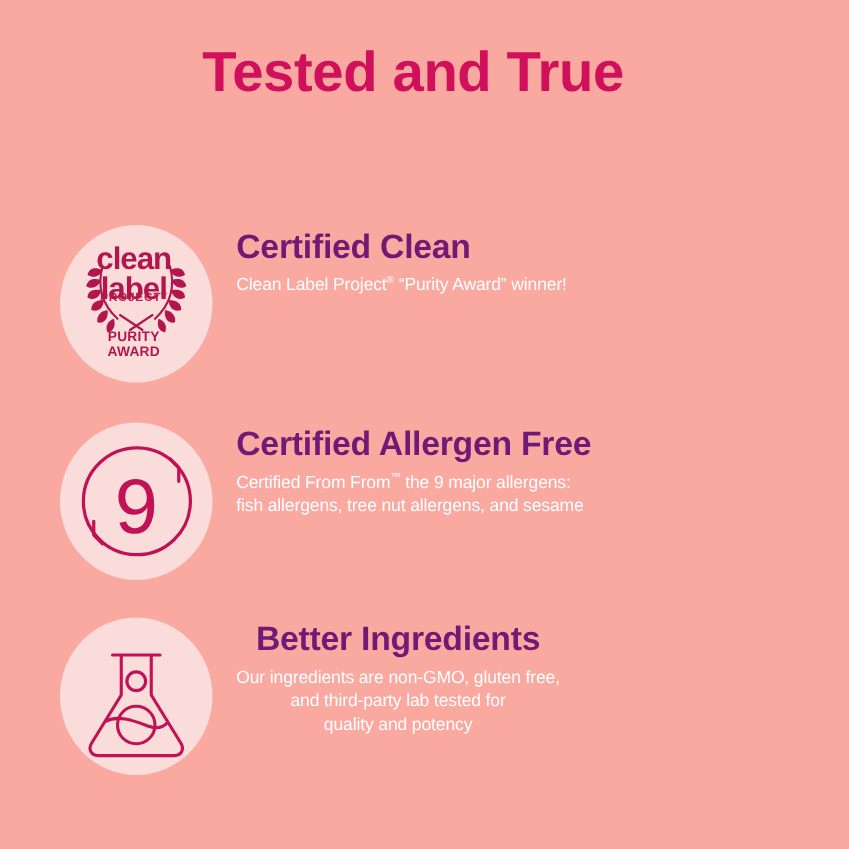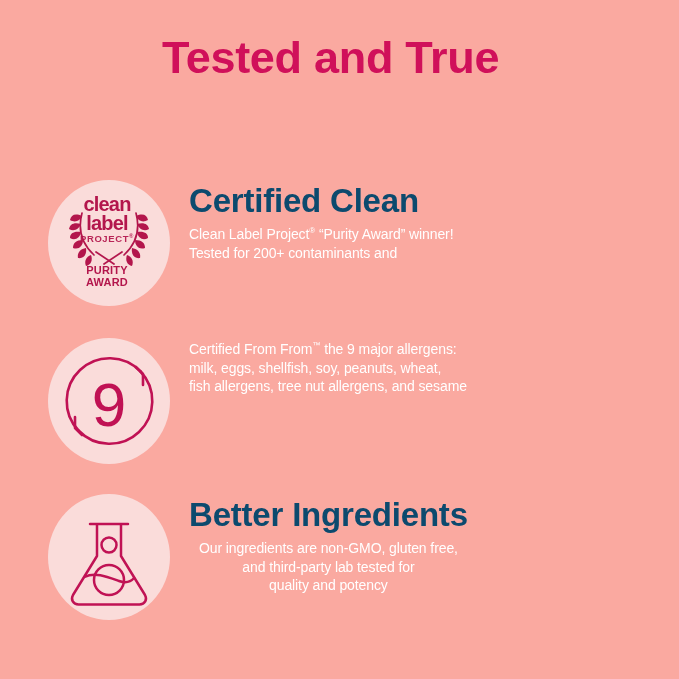--- a/index.html
+++ b/index.html
@@ -72,22 +72,22 @@
     top: 2px;
     width: 122px;
     height: 126px;
   }
 
   .text-slot {
     padding-left: 17px;
     padding-top: 4px;
   }
   .feat-title {
-    color: #0c4a6e;
-    font-size: 33px;
+    color: #701a75;
+    font-size: 27px;
     font-weight: bold;
     line-height: 1.16;
     letter-spacing: -0.2px;
     margin: 0 0 5px 0;
     white-space: nowrap;
   }
   .feat-body {
     color: #ffffff;
     font-size: 14px;
     line-height: 1.33;
@@ -107,21 +107,21 @@
   .badge-text {
     position: absolute;
     left: 0;
     width: 100%;
     text-align: center;
     color: #b3164c;
     pointer-events: none;
   }
   .badge-clean {
     top: 17px;
-    font-size: 20px;
+    font-size: 25px;
     font-weight: bold;
     line-height: 0.97;
     letter-spacing: -0.8px;
   }
   .badge-project {
     top: 55px;
     font-size: 9.5px;
     font-weight: bold;
     letter-spacing: 0.6px;
     opacity: 0.92;
@@ -180,42 +180,41 @@
       </div>
       <div class="badge-text badge-award">
         <span class="ln">PURITY</span>
         <span class="ln">AWARD</span>
       </div>
     </div>
     <div class="text-slot">
       <h2 class="feat-title">Certified Clean</h2>
       <div class="feat-body">
         <span class="ln"><span>Clean Label Project</span><sup class="mark">®</sup><span> “Purity Award” winner!</span></span>
-        <span class="ln">Tested for 200+ contaminants and</span>
       </div>
     </div>
   </div>
 
   <div class="feature" id="feature-1">
     <div class="icon-slot">
       <div class="icon-circle"></div>
       <svg class="icon-art" viewBox="0 0 122 126">
 
         <path d="M92.5 33.5 A 42 42 0 1 1 30.5 92.5" fill="none" stroke="#c01254" stroke-width="2.6" stroke-linecap="round"></path>
         <path d="M30.5 92.5 A 42 42 0 0 1 92.5 33.5" fill="none" stroke="#c01254" stroke-width="2.6" stroke-linecap="round"></path>
 
         <path d="M88 29 L 95 36 L 95 47" fill="none" stroke="#c01254" stroke-width="2.6" stroke-linecap="round" stroke-linejoin="round"></path>
         <path d="M34 97 L 27 90 L 27 79" fill="none" stroke="#c01254" stroke-width="2.6" stroke-linecap="round" stroke-linejoin="round"></path>
         <text x="61" y="88" text-anchor="middle" font-family="Liberation Sans, sans-serif" font-size="62" fill="#c01254">9</text>
       </svg>
     </div>
     <div class="text-slot">
+      <h2 class="feat-title">Certified Allergen Free</h2>
       <div class="feat-body">
         <span class="ln"><span>Certified From From</span><sup class="mark">™</sup><span> the 9 major allergens:</span></span>
-        <span class="ln">milk, eggs, shellfish, soy, peanuts, wheat,</span>
         <span class="ln">fish allergens, tree nut allergens, and sesame</span>
       </div>
     </div>
   </div>
 
   <div class="feature" id="feature-2">
     <div class="icon-slot">
       <div class="icon-circle"></div>
       <svg class="icon-art" viewBox="0 0 122 126">
         <g fill="none" stroke="#c01254" stroke-width="2.5" stroke-linecap="round" stroke-linejoin="round">

